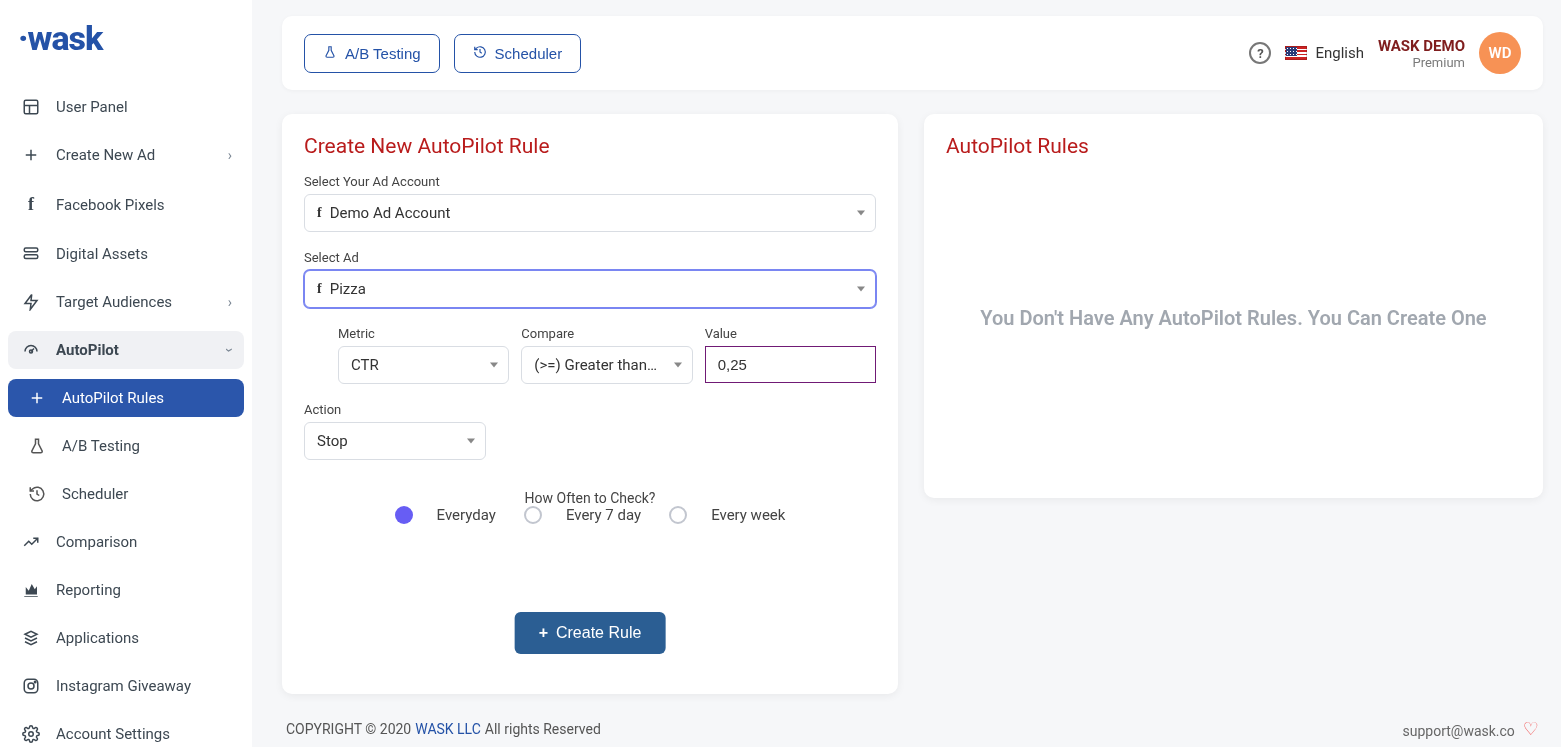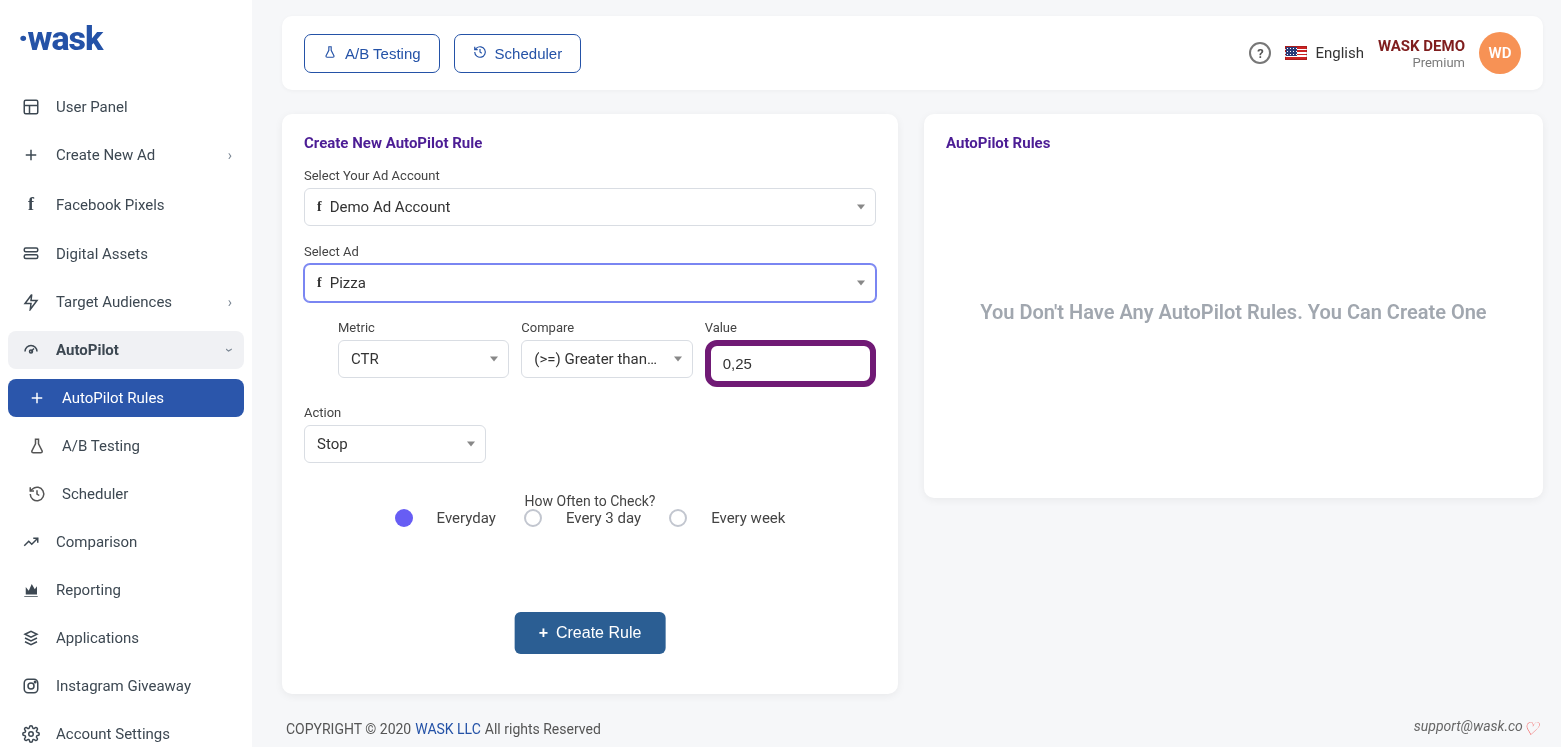--- a/index.html
+++ b/index.html
@@ -116,40 +116,40 @@
     display:inline-flex; align-items:center; justify-content:center;
     font-size:13px; color:#555; font-weight:700; cursor:pointer;
   }
   .content { display:flex; gap:26px; margin-top:24px; flex:1; min-height:0; }
   .card {
     background:#fff; border-radius:10px; padding:20px 22px;
     box-shadow: 0 2px 8px rgba(0,0,0,0.06);
   }
   .left-card { width: 616px; height: 580px; position:relative; }
   .right-card { flex:1; height:384px; }
-  .card-title { font-size:15px; font-weight:700; color:#4c1d95; margin-bottom:16px; }
+  .card-title { font-size:21px; font-weight:400; color:#b91c1c; margin-bottom:16px; }
   .label { font-size:13px; color:#444; margin-bottom:5px; display:block; }
   .group { margin-bottom:18px; }
   .select {
     display:flex; align-items:center; gap:8px;
     border:1px solid #d9dde3; border-radius:6px;
     padding: 9px 12px; background:#fff; cursor:pointer;
     font-size:15px; color:#333; position:relative;
     width:100%;
   }
   .select.focused { border-color:#7a86f2; box-shadow:0 0 0 1px #7a86f2; }
   .select .caret {
     position:absolute; right:10px; top:50%; transform:translateY(-50%);
     width:0; height:0; border-left:4px solid transparent; border-right:4px solid transparent;
     border-top:5px solid #888;
   }
   .row3 { display:flex; gap:12px;margin-left:34px; }
   .row3 .col { flex:1; }
   .text-input {
-    width:100%; border:6px solid #701a75; border-radius:12px;
+    width:100%; border:1px solid #701a75; border-radius:0;
     padding: 9px 12px; font-size:15px; color:#333; background:#fff;
   }
   .empty-msg { color:#a1a7af; font-size:20px; font-weight:600; text-align:center; margin-top:148px; padding:0 10px; }
   .check-label { font-size:14px; color:#444; text-align:center; }
   .radios { display:flex; justify-content:center; align-items:center; gap:28px; }
   .radio { display:flex; align-items:center; gap:24px; cursor:pointer; font-size:15px; color:#444; }
   .radio .dot {
     width:18px; height:18px; border:2px solid #c2c6cf; border-radius:50%; background:#fff;
   }
   .radio.selected .dot {
@@ -159,21 +159,21 @@
     background:#2b5e93; color:#fff; border:none; border-radius:6px;
     padding:12px 24px; font-size:16px; cursor:pointer;
     display:inline-flex; align-items:center; gap:8px;
     position:absolute; left:50%; transform:translateX(-50%); bottom:40px;
   }
   .footer {
     display:flex; align-items:center; padding: 14px 4px 8px 4px;
     font-size:14px; color:#555;
   }
   .footer .company { color:#2452a7; margin: 0 4px; }
-  .footer .right { margin-left:auto; display:flex; align-items:flex-start; gap:0; color:#666;font-style:italic; }
+  .footer .right { margin-left:auto; display:flex; align-items:flex-end; gap:8px; color:#666; }
   .heart { color:#f15b5b; font-size:18px; }
   svg.icon { width:18px; height:18px; }
 </style>
 </head>
 <body>
 
 <div class="app">
   <aside class="sidebar">
     <div class="logo"><span class="dot">·</span><span>wask</span></div>
 
@@ -416,21 +416,21 @@
 
         <div style="margin-top:30px">
           <div class="check-label">How Often to Check?</div>
           <div class="radios">
             <label class="radio selected">
               <span class="dot"></span>
               <span>Everyday</span>
             </label>
             <label class="radio">
               <span class="dot"></span>
-              <span>Every 3 day</span>
+              <span>Every 7 day</span>
             </label>
             <label class="radio">
               <span class="dot"></span>
               <span>Every week</span>
             </label>
           </div>
         </div>
 
         <button class="create-btn">
           <span style="font-weight:700">+</span>

